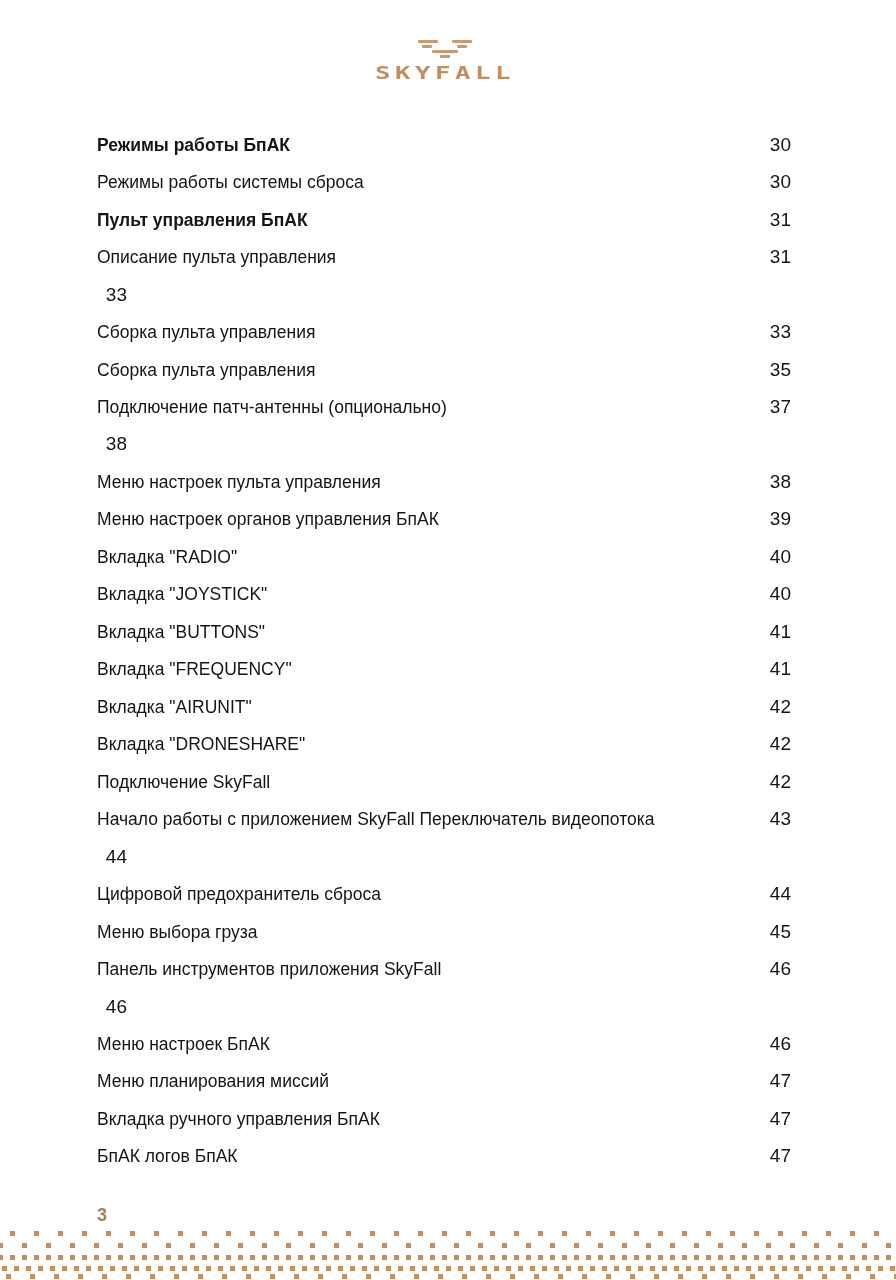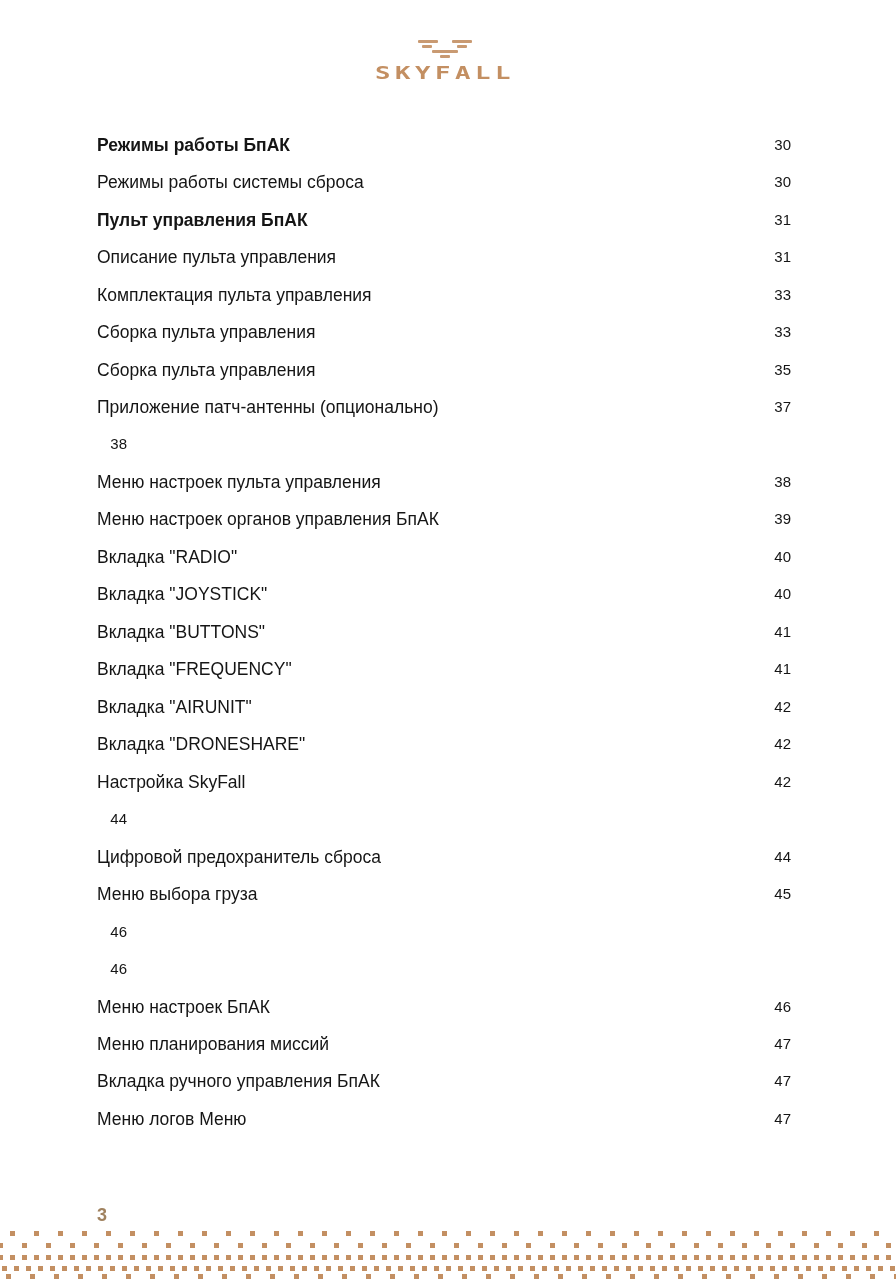--- a/index.html
+++ b/index.html
@@ -61,21 +61,21 @@
   .toc-title {
     font-size: 17.5px;
     line-height: 24px;
     white-space: nowrap;
     color: #151515;
   }
   .toc-row.bold .toc-title {
     font-weight: bold;
   }
   .toc-page {
-    font-size: 15px;
+    font-size: 19px;
     line-height: 24px;
     color: #151515;
     text-align: right;
     min-width: 30px;
   }
   .page-number {
     position: absolute;
     left: 97px;
     top: 1204px;
     font-size: 18px;
@@ -121,33 +121,32 @@
     </div>
     <div class="toc-row bold">
       <span class="toc-title">Пульт управления БпАК</span>
       <span class="toc-page">31</span>
     </div>
     <div class="toc-row">
       <span class="toc-title">Описание пульта управления</span>
       <span class="toc-page">31</span>
     </div>
     <div class="toc-row">
-      <span class="toc-title">Комплектация пульта управления</span>
       <span class="toc-page">33</span>
     </div>
     <div class="toc-row">
       <span class="toc-title">Сборка пульта управления</span>
       <span class="toc-page">33</span>
     </div>
     <div class="toc-row">
       <span class="toc-title">Сборка пульта управления</span>
       <span class="toc-page">35</span>
     </div>
     <div class="toc-row">
-      <span class="toc-title">Приложение патч-антенны (опционально)</span>
+      <span class="toc-title">Подключение патч-антенны (опционально)</span>
       <span class="toc-page">37</span>
     </div>
     <div class="toc-row">
       <span class="toc-page">38</span>
     </div>
     <div class="toc-row">
       <span class="toc-title">Меню настроек пульта управления</span>
       <span class="toc-page">38</span>
     </div>
     <div class="toc-row">
@@ -172,54 +171,59 @@
     </div>
     <div class="toc-row">
       <span class="toc-title">Вкладка "AIRUNIT"</span>
       <span class="toc-page">42</span>
     </div>
     <div class="toc-row">
       <span class="toc-title">Вкладка "DRONESHARE"</span>
       <span class="toc-page">42</span>
     </div>
     <div class="toc-row">
-      <span class="toc-title">Настройка SkyFall</span>
+      <span class="toc-title">Подключение SkyFall</span>
       <span class="toc-page">42</span>
+    </div>
+    <div class="toc-row">
+      <span class="toc-title">Начало работы с приложением SkyFall Переключатель видеопотока</span>
+      <span class="toc-page">43</span>
     </div>
     <div class="toc-row">
       <span class="toc-page">44</span>
     </div>
     <div class="toc-row">
       <span class="toc-title">Цифровой предохранитель сброса</span>
       <span class="toc-page">44</span>
     </div>
     <div class="toc-row">
       <span class="toc-title">Меню выбора груза</span>
       <span class="toc-page">45</span>
     </div>
     <div class="toc-row">
+      <span class="toc-title">Панель инструментов приложения SkyFall</span>
       <span class="toc-page">46</span>
     </div>
     <div class="toc-row">
       <span class="toc-page">46</span>
     </div>
     <div class="toc-row">
       <span class="toc-title">Меню настроек БпАК</span>
       <span class="toc-page">46</span>
     </div>
     <div class="toc-row">
       <span class="toc-title">Меню планирования миссий</span>
       <span class="toc-page">47</span>
     </div>
     <div class="toc-row">
       <span class="toc-title">Вкладка ручного управления БпАК</span>
       <span class="toc-page">47</span>
     </div>
     <div class="toc-row">
-      <span class="toc-title">Меню логов Меню</span>
+      <span class="toc-title">БпАК логов БпАК</span>
       <span class="toc-page">47</span>
     </div>
   </div>
 
 <div class="page-number">3</div>
 
 <svg class="footer-pattern" id="footer-pattern" width="896" height="52" xmlns="http://www.w3.org/2000/svg">
     <rect x="10" y="3" width="5" height="5" fill="#c38f62"></rect>
     <rect x="34" y="3" width="5" height="5" fill="#c38f62"></rect>
     <rect x="58" y="3" width="5" height="5" fill="#c38f62"></rect>

